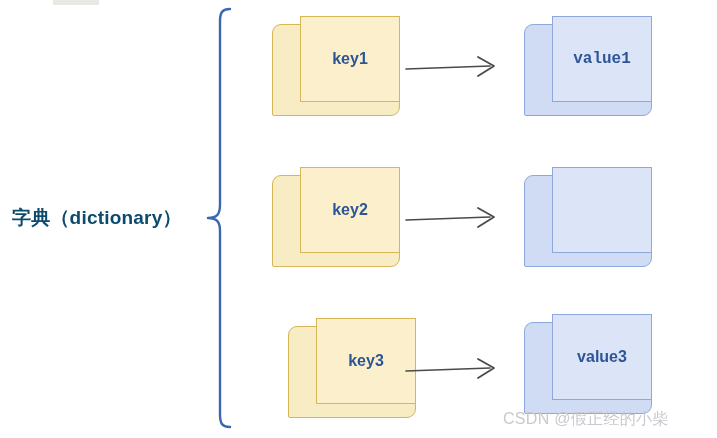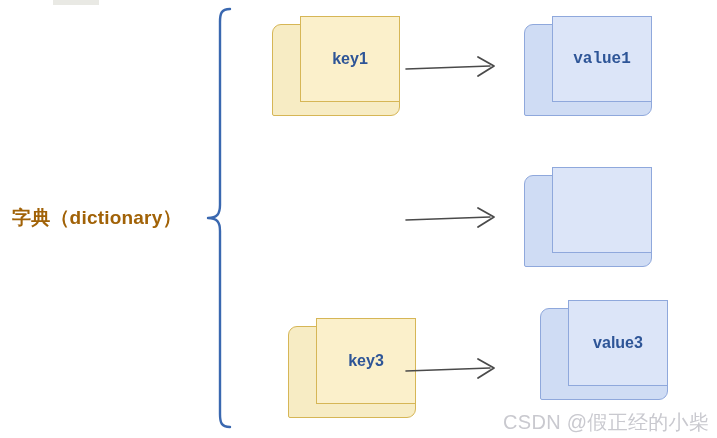--- a/index.html
+++ b/index.html
@@ -28,21 +28,21 @@
 
   
   .dict-label {
     position: absolute;
     left: 12px;
     top: 205px;
     width: 190px;
     text-align: left;
     font-size: 19px;
     font-weight: bold;
-    color: #a16207;
+    color: #0c4a6e;
     letter-spacing: 0.2px;
     white-space: nowrap;
   }
 
   
   .brace {
     position: absolute;
     left: 200px;
     top: 0px;
     width: 40px;
@@ -116,21 +116,21 @@
     position: absolute;
     width: 110px;
     height: 30px;
   }
 
   
   .watermark {
     position: absolute;
     left: 503px;
     top: 409px;
-    font-size: 20px;
+    font-size: 16px;
     color: #c9c9cf;
     white-space: nowrap;
     letter-spacing: 0.3px;
   }
 </style>
 </head>
 <body>
 
 <div id="canvas">
 
@@ -162,20 +162,25 @@
       <path d="M 76 5 L 92 14 L 76 24" fill="none" stroke="#4A4A4A" stroke-width="1.8" stroke-linecap="round" stroke-linejoin="round"></path>
     </svg>
   </div>
 
   <div class="book value" style="left:524px; top:16px;font-family:Liberation Mono, monospace;">
     <div class="cover"></div>
     <div class="page"></div>
     <div class="label">value1</div>
   </div>
 
+  <div class="book key" style="left:272px; top:167px;">
+    <div class="cover"></div>
+    <div class="page"></div>
+    <div class="label">key2</div>
+  </div>
 
   <div class="arrow" style="left:402px; top:203px;">
     <svg width="110" height="30" viewBox="0 0 110 30" xmlns="http://www.w3.org/2000/svg">
       <path d="M 4 17 L 88 14" fill="none" stroke="#4A4A4A" stroke-width="1.6" stroke-linecap="round"></path>
       <path d="M 76 5 L 92 14 L 76 24" fill="none" stroke="#4A4A4A" stroke-width="1.8" stroke-linecap="round" stroke-linejoin="round"></path>
     </svg>
   </div>
 
   <div class="book value" style="left:524px; top:167px;">
     <div class="cover"></div>
@@ -188,21 +193,21 @@
     <div class="label">key3</div>
   </div>
 
   <div class="arrow" style="left:402px; top:354px;">
     <svg width="110" height="30" viewBox="0 0 110 30" xmlns="http://www.w3.org/2000/svg">
       <path d="M 4 17 L 88 14" fill="none" stroke="#4A4A4A" stroke-width="1.6" stroke-linecap="round"></path>
       <path d="M 76 5 L 92 14 L 76 24" fill="none" stroke="#4A4A4A" stroke-width="1.8" stroke-linecap="round" stroke-linejoin="round"></path>
     </svg>
   </div>
 
-  <div class="book value" style="left:524px; top:300px;margin-left:16px;">
+  <div class="book value" style="left:524px; top:314px;">
     <div class="cover"></div>
     <div class="page"></div>
     <div class="label">value3</div>
   </div>
 
   <div class="watermark">CSDN @假正经的小柴</div>
 
 </div>
 
 </body></html>

